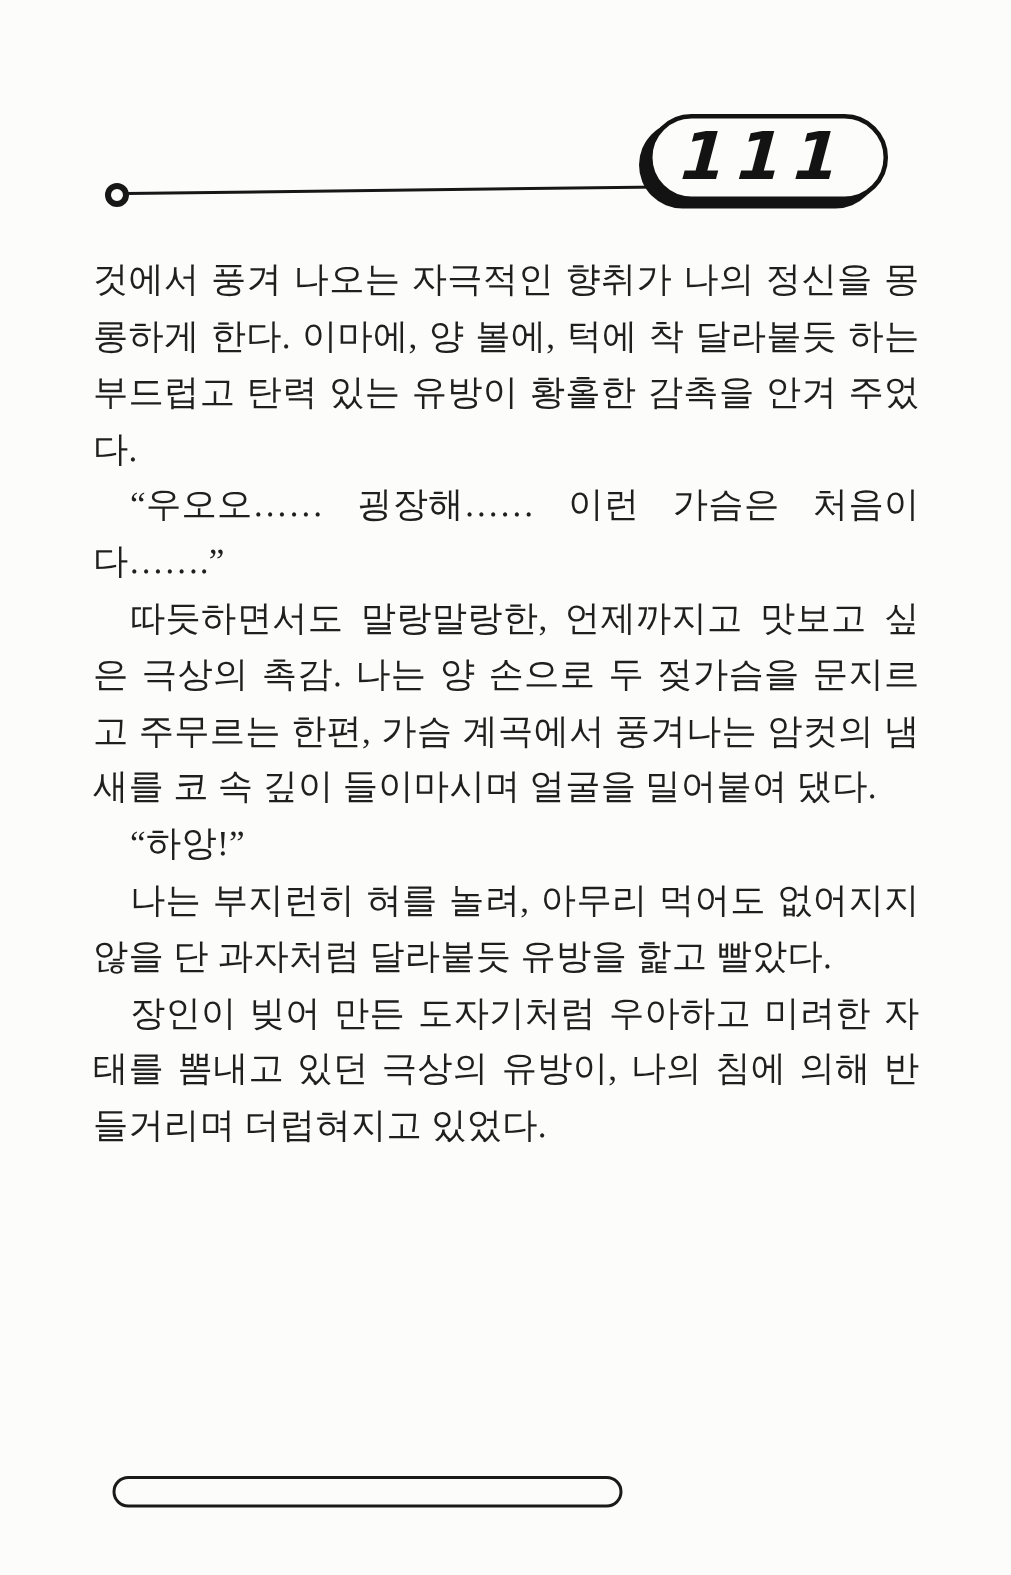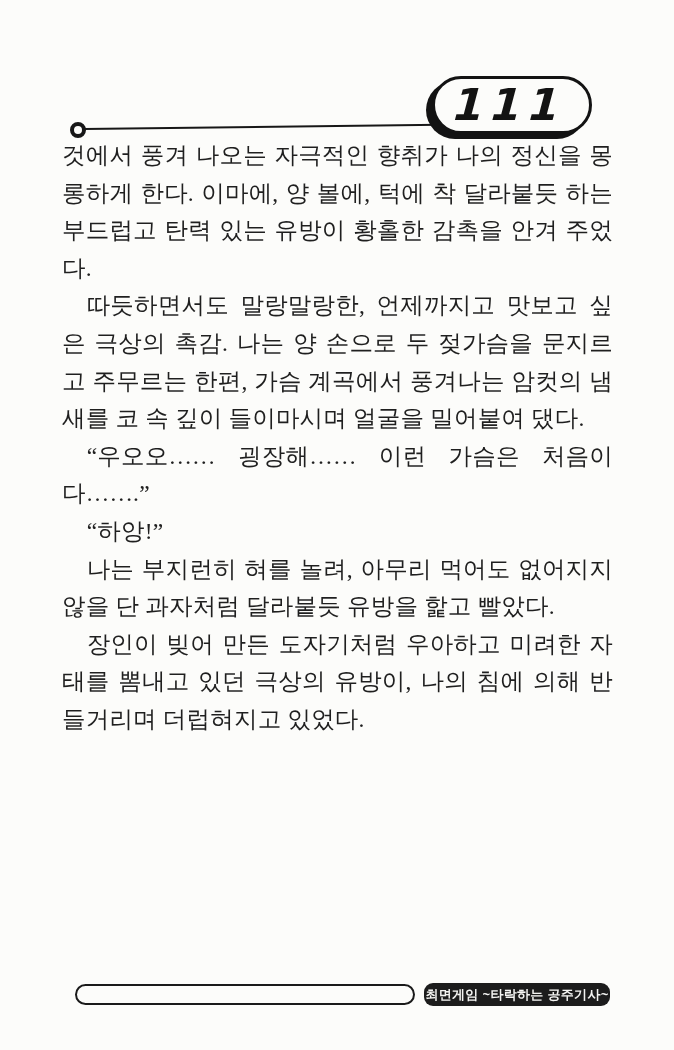--- a/index.html
+++ b/index.html
@@ -56,21 +56,21 @@
     letter-spacing: 7px;
     line-height: 1;
     padding-right: 4px;
     color: #131313;
     transform: skewX(-4deg);
   }
 
   
   #body-text {
     position: absolute;
-    left: 62px; top: 137px;
+    left: 62px; top: 169px;
     width: 551px;
   }
   #body-text p {
     margin: 0;
     font-size: 23.5px;
     line-height: 37.6px;
     text-align: justify;
     letter-spacing: 0.2px;
     word-break: normal;
     overflow-wrap: break-word;
@@ -114,27 +114,24 @@
   <div id="header">
     <div id="header-rule"></div>
     <div id="header-bullet"></div>
     <div id="page-number-pill">
       <span id="page-number">111</span>
     </div>
   </div>
 
   <div id="body-text">
       <p class="">것에서 풍겨 나오는 자극적인 향취가 나의 정신을 몽롱하게 한다. 이마에, 양 볼에, 턱에 착 달라붙듯 하는 부드럽고 탄력 있는 유방이 황홀한 감촉을 안겨 주었다.</p>
+      <p class="indent">“우오오…… 굉장해…… 이런 가슴은 처음이다…….”</p>
       <p class="indent">따듯하면서도 말랑말랑한, 언제까지고 맛보고 싶은 극상의 촉감. 나는 양 손으로 두 젖가슴을 문지르고 주무르는 한편, 가슴 계곡에서 풍겨나는 암컷의 냄새를 코 속 깊이 들이마시며 얼굴을 밀어붙여 댔다.</p>
-      <p class="indent">“우오오…… 굉장해…… 이런 가슴은 처음이다…….”</p>
       <p class="indent">“하앙!”</p>
       <p class="indent">나는 부지런히 혀를 놀려, 아무리 먹어도 없어지지 않을 단 과자처럼 달라붙듯 유방을 핥고 빨았다.</p>
       <p class="indent">장인이 빚어 만든 도자기처럼 우아하고 미려한 자태를 뽐내고 있던 극상의 유방이, 나의 침에 의해 반들거리며 더럽혀지고 있었다.</p>
     </div>
 
   <div id="footer">
     <div id="footer-pill"></div>
-    <div id="footer-badge">
-      <span id="footer-badge-label">최면게임 ~타락하는 공주기사~</span>
-    </div>
   </div>
 
 </div>
 
 </body></html>

